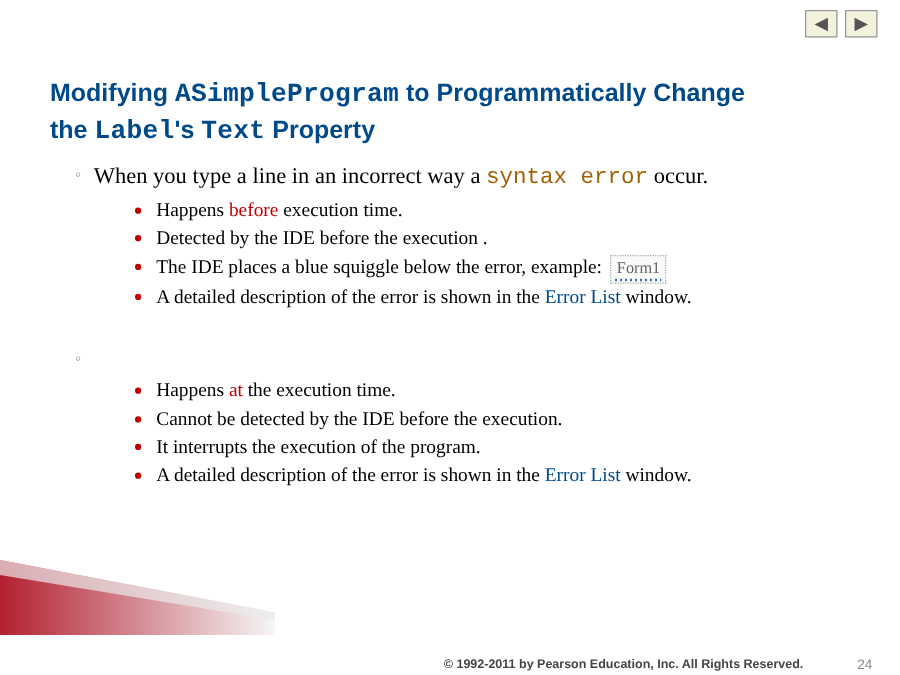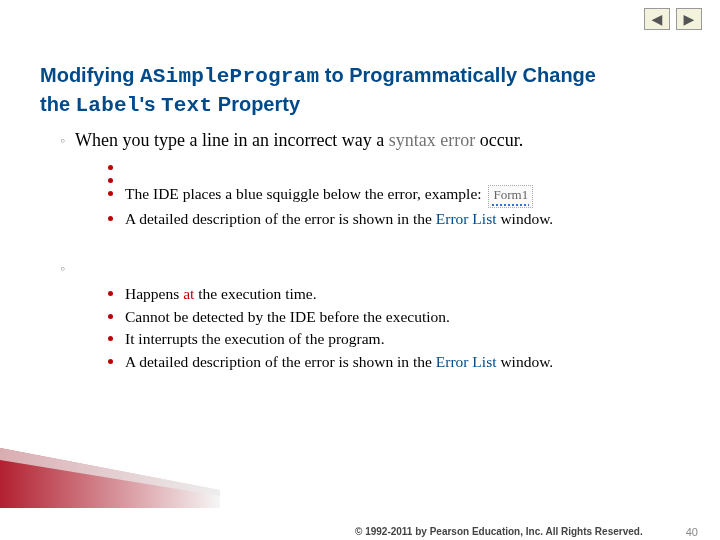--- a/index.html
+++ b/index.html
@@ -60,21 +60,21 @@
     font-size: 18px;
     color: #000;
     margin-bottom: 6px;
   }
   .diamond {
     color: #999;
     margin-right: 10px;
     font-size: 14px;
     margin-top: 3px;
   }
-  .main-text .hl { color: #737373; }
+  .main-text .hl { color: #a16207; font-family: Liberation Mono, monospace; }
   .sub-list {
     margin-left: 48px;
     font-size: 15.5px;
     line-height: 1.45;
   }
   .sub-item { display: flex; }
   .dot {
     width: 5px;
     height: 5px;
     background: #c00000;
@@ -156,23 +156,25 @@
   <div class="section">
     <div class="main-line">
       <span class="diamond">◦</span>
       <span class="main-text">
         <span>When you type a line in an incorrect way a </span><span class="hl">syntax error</span><span> occur.</span>
       </span>
     </div>
     <div class="sub-list">
       <div class="sub-item">
         <span class="dot"></span>
-      </div>
-      <div class="sub-item">
-        <span class="dot"></span>
+        <span class="sub-text"><span>Happens </span><span class="hl">before</span><span> execution time.</span></span>
+      </div>
+      <div class="sub-item">
+        <span class="dot"></span>
+        <span class="sub-text">Detected by the IDE before the execution .</span>
       </div>
       <div class="sub-item">
         <span class="dot"></span>
         <span class="sub-text"><span>The IDE places a blue squiggle below the error, example: </span><span class="squiggle">Form1</span></span>
       </div>
       <div class="sub-item">
         <span class="dot"></span>
         <span class="sub-text"><span>A detailed description of the error is shown in the </span><span class="link">Error List</span><span> window.</span></span>
       </div>
     </div>
@@ -212,14 +214,14 @@
         <stop offset="100%" stop-color="#f6f6f6"></stop>
       </linearGradient>
     </defs>
     <polygon points="0,10 220,52 220,70 0,70" fill="url(#g1)"></polygon>
     <polygon points="0,10 220,52 220,58 0,22" fill="#e9e9e9" opacity="0.7"></polygon>
   </svg>
 </div>
 
 <div class="footer">
   <span class="copyright">© 1992-2011 by Pearson Education, Inc. All Rights Reserved.</span>
-  <span class="page-num">40</span>
+  <span class="page-num">24</span>
 </div>
 
 </body></html>

